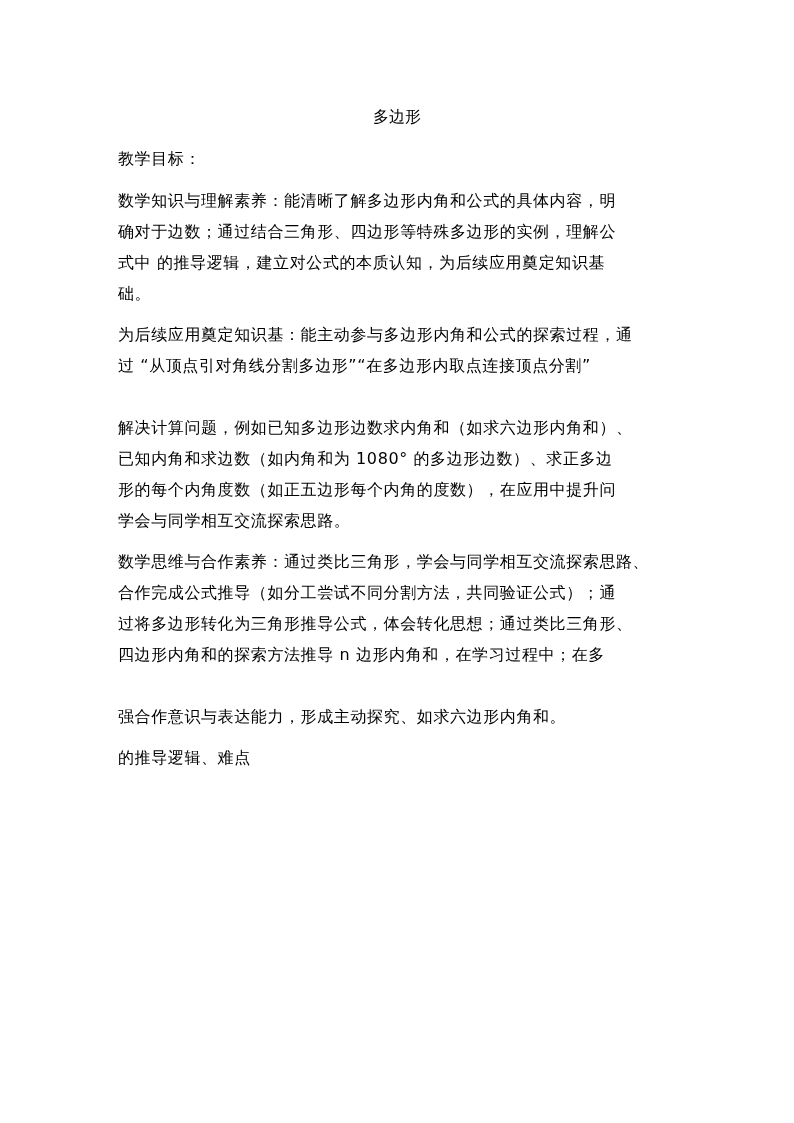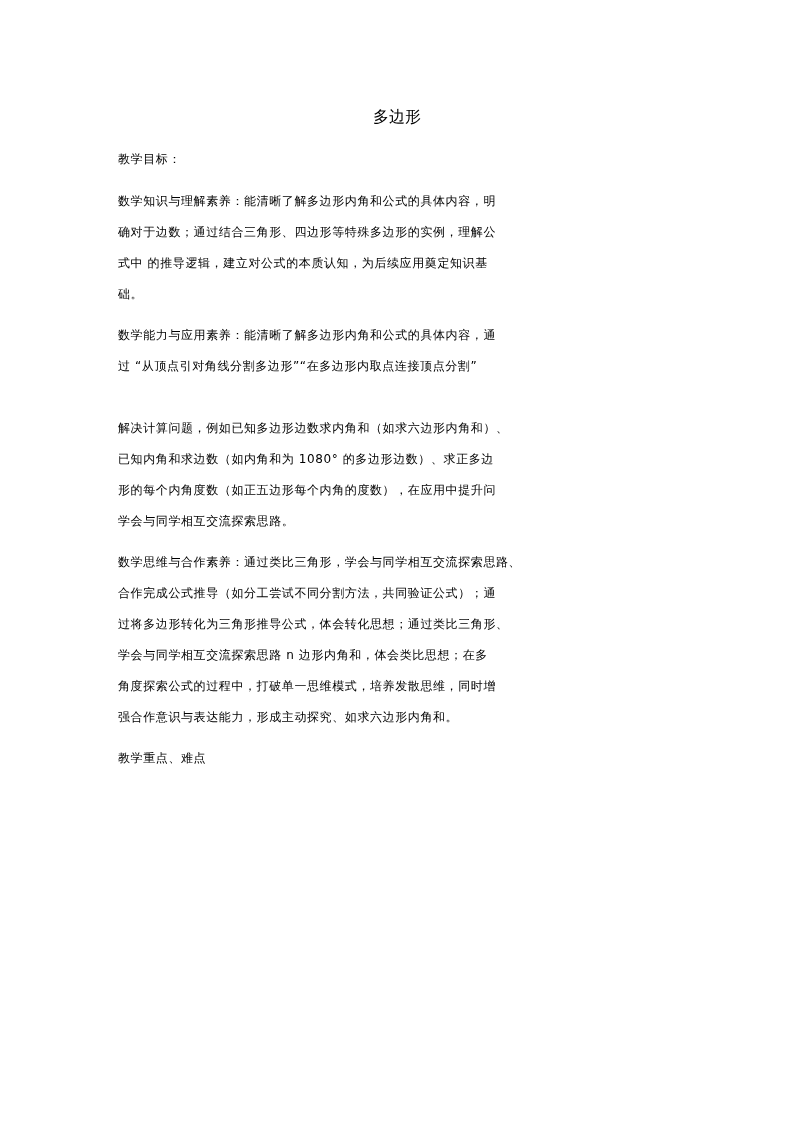--- a/index.html
+++ b/index.html
@@ -1,40 +1,39 @@
 <!DOCTYPE html>
 <html><head>
 <meta charset="utf-8">
 <style>
   html, body { margin: 0; padding: 0; background: #ffffff; }
   body { width: 794px; height: 1123px; position: relative; overflow: hidden;
          font-family: "DejaVu Sans", "Liberation Sans", sans-serif; color: #000; }
   .page { position: absolute; left: 0; top: 0; width: 794px; height: 1123px; background: #fff; }
   .title { position: absolute; left: 0; width: 794px; top: 106px; text-align: center;
            font-size: 16px; line-height: 22px; }
-  .line { position: absolute; left: 118px; width: 560px; font-size: 12px; line-height: 22px;
+  .line { position: absolute; left: 118px; width: 560px; font-size: 16px; line-height: 22px;
           white-space: nowrap; letter-spacing: 0.6px; }
 </style>
 </head>
 <body>
 
 <div class="page">
   <div class="title">多边形</div>
 
   <div class="line" style="top:148px">教学目标：</div>
   <div class="line" style="top:190px">数学知识与理解素养：能清晰了解多边形内角和公式的具体内容，明</div>
   <div class="line" style="top:221px">确对于边数；通过结合三角形、四边形等特殊多边形的实例，理解公</div>
   <div class="line" style="top:252px">式中  的推导逻辑，建立对公式的本质认知，为后续应用奠定知识基</div>
   <div class="line" style="top:283px">础。</div>
-  <div class="line" style="top:324px">数学能力与应用素养：能清晰了解多边形内角和公式的具体内容，通</div>
+  <div class="line" style="top:324px">为后续应用奠定知识基：能主动参与多边形内角和公式的探索过程，通</div>
   <div class="line" style="top:355px">过 “从顶点引对角线分割多边形”“在多边形内取点连接顶点分割”</div>
   <div class="line" style="top:417px">解决计算问题，例如已知多边形边数求内角和（如求六边形内角和）、</div>
   <div class="line" style="top:448px">已知内角和求边数（如内角和为 1080°   的多边形边数）、求正多边</div>
   <div class="line" style="top:479px">形的每个内角度数（如正五边形每个内角的度数），在应用中提升问</div>
   <div class="line" style="top:510px">学会与同学相互交流探索思路。</div>
   <div class="line" style="top:551px">数学思维与合作素养：通过类比三角形，学会与同学相互交流探索思路、</div>
   <div class="line" style="top:582px">合作完成公式推导（如分工尝试不同分割方法，共同验证公式）；通</div>
   <div class="line" style="top:613px">过将多边形转化为三角形推导公式，体会转化思想；通过类比三角形、</div>
-  <div class="line" style="top:644px">学会与同学相互交流探索思路 n 边形内角和，体会类比思想；在多</div>
-  <div class="line" style="top:675px">角度探索公式的过程中，打破单一思维模式，培养发散思维，同时增</div>
+  <div class="line" style="top:644px">四边形内角和的探索方法推导 n 边形内角和，在学习过程中；在多</div>
   <div class="line" style="top:706px">强合作意识与表达能力，形成主动探究、如求六边形内角和。</div>
-  <div class="line" style="top:747px">教学重点、难点</div>
+  <div class="line" style="top:747px">的推导逻辑、难点</div>
 </div>
 
 </body></html>

